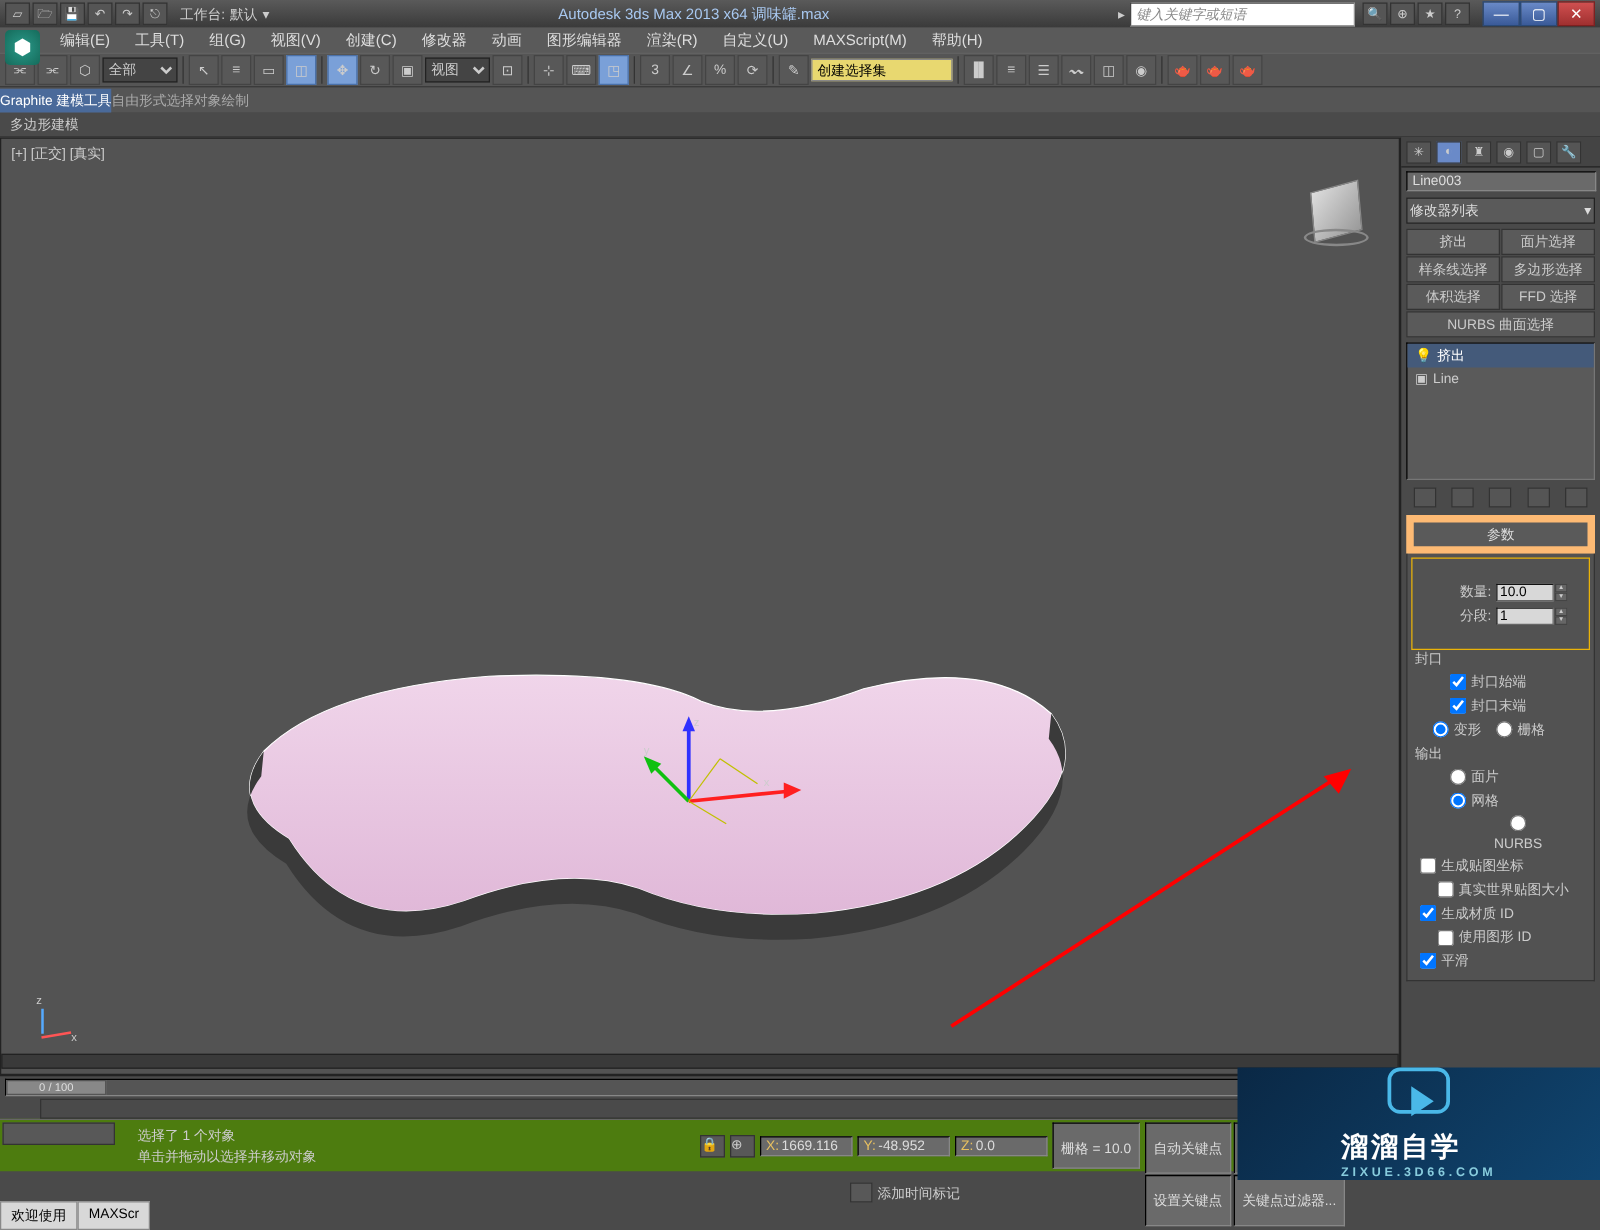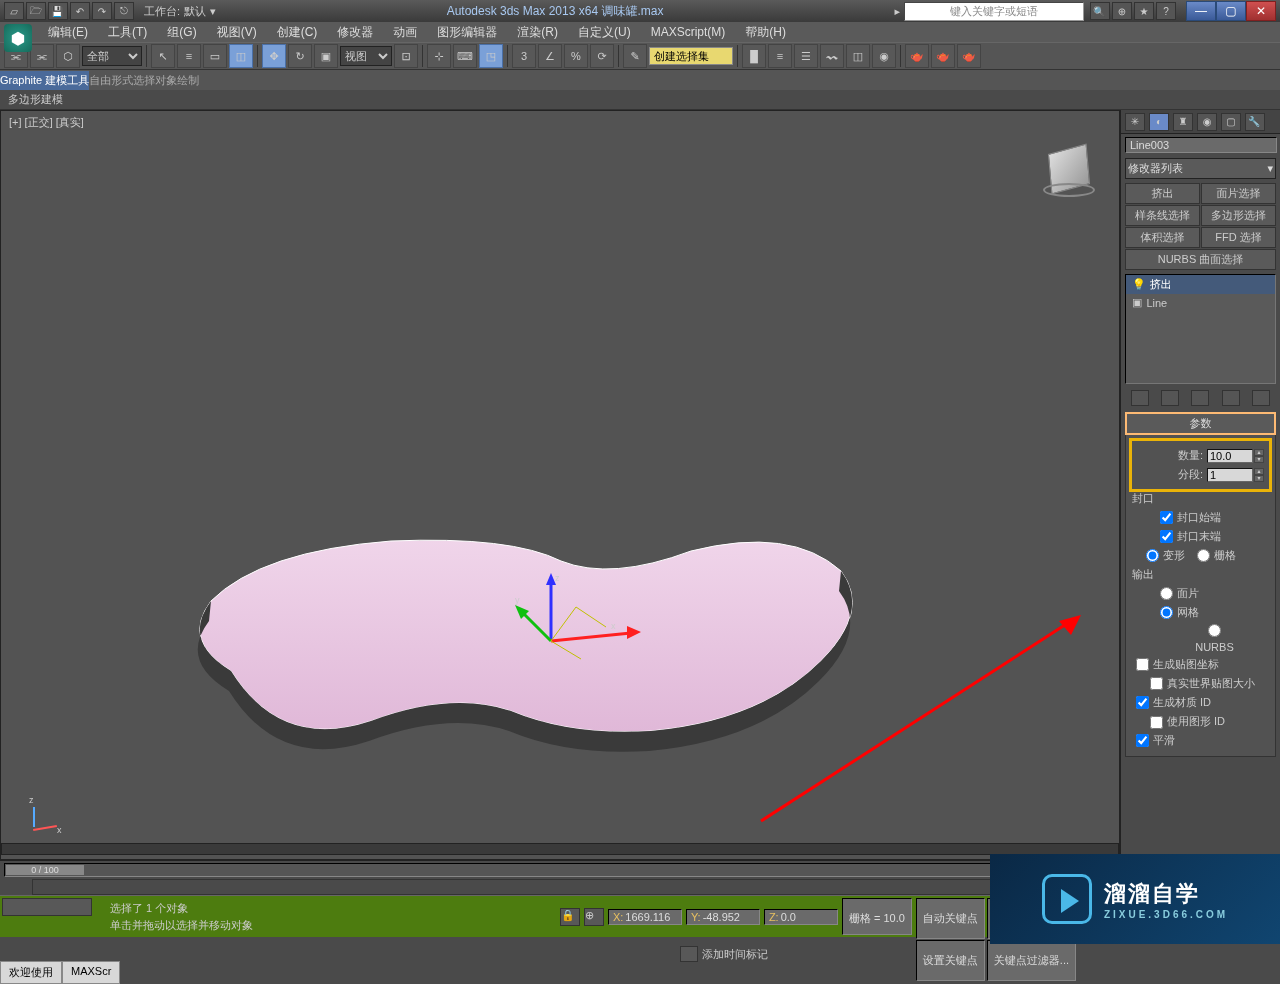--- a/index.html
+++ b/index.html
@@ -2,34 +2,34 @@
 <html><head>
 <meta charset="utf-8">
 <style>
 * { margin: 0; padding: 0; box-sizing: border-box; font-family: "Microsoft YaHei", SimSun, sans-serif; }
 body { background: #4a4a4a; color: #ccc; font-size: 11px; width: 1280px; height: 984px; overflow: hidden; position: relative; }
 .titlebar { background: linear-gradient(#5a5a5a, #3a3a3a); height: 22px; display: flex; align-items: center; padding: 0 4px; }
 .titlebar .tb-icons { display: flex; gap: 2px; }
 .titlebar .tb-icon { width: 20px; height: 18px; background: #555; border: 1px solid #333; display: flex; align-items: center; justify-content: center; font-size: 10px; color: #ccc; }
 .titlebar .workspace { margin-left: 10px; color: #ccc; font-size: 11px; display: flex; align-items: center; gap: 4px; }
 .titlebar .title-center { flex: 1; text-align: center; color: #a8c8f0; font-size: 12px; }
-.titlebar .search { width: 180px; background: #fff; border: 1px inset #999; padding: 1px 4px; color: #888; font-size: 11px; margin-right: 6px; text-align: center; }
+.titlebar .search { width: 180px; background: #fff; border: 1px inset #999; padding: 1px 4px; font-style: italic; color: #888; font-size: 11px; margin-right: 6px; }
 .titlebar .right-icons { display: flex; gap: 2px; }
 .titlebar .win-controls { display: flex; margin-left: 10px; }
 .titlebar .win-btn { width: 30px; height: 20px; background: linear-gradient(#6a8ac8, #3a5a98); border: 1px solid #2a4a78; display: flex; align-items: center; justify-content: center; color: #fff; font-size: 12px; }
 .titlebar .win-btn.close { background: linear-gradient(#d05050, #a03030); border-color: #802020; }
 .app-icon { width: 28px; height: 28px; background: radial-gradient(circle, #2a9a8a, #156a5a); border-radius: 4px; display: flex; align-items: center; justify-content: center; color: #fff; font-weight: bold; position: absolute; left: 4px; top: 24px; z-index: 5; font-size: 16px; }
 .menubar { background: #5a5a5a; height: 20px; display: flex; align-items: center; padding-left: 40px; gap: 4px; }
 .menubar .menu-item { padding: 2px 8px; color: #ddd; font-size: 12px; white-space: nowrap; }
 .toolbar { background: #555; height: 28px; display: flex; align-items: center; padding: 0 4px; gap: 2px; border-top: 1px solid #666; border-bottom: 1px solid #333; }
 .toolbar .tool { width: 24px; height: 24px; background: #585858; border: 1px solid #444; display: flex; align-items: center; justify-content: center; font-size: 11px; color: #ccc; position: relative; }
 .toolbar .tool.active { background: #7aa0d8; border-color: #4a70a8; }
 .toolbar .sep { width: 1px; height: 22px; background: #333; margin: 0 2px; }
 .toolbar select { background: #444; color: #ccc; border: 1px solid #222; font-size: 11px; height: 20px; }
-.toolbar .combo-create { background: #e8d870; color: #000; border: 1px solid #888; height: 18px; font-size: 11px; width: 84px; padding: 0 4px; }
+.toolbar .combo-create { background: #e8d870; color: #000; border: 1px solid #888; height: 18px; font-size: 11px; width: 113px; padding: 0 4px; }
 .graphite-bar { background: #555; height: 20px; display: flex; align-items: center; }
 .graphite-bar .gb-tab { padding: 2px 0; font-size: 11px; color: #aaa; }
 .graphite-bar .gb-tab.active { background: #4a6a9a; color: #fff; }
 .graphite-sub { background: #4a4a4a; height: 20px; display: flex; align-items: center; padding-left: 8px; font-size: 11px; color: #ccc; border-bottom: 1px solid #333; }
 .main-area { display: flex; height: 750px; }
 .viewport { flex: 1; background: #535353; position: relative; border: 1px solid #222; }
 .viewport-label { position: absolute; top: 4px; left: 8px; color: #ccc; font-size: 11px; }
 .viewcube { position: absolute; top: 30px; right: 20px; width: 60px; height: 60px; }
 .viewcube .cube { width: 40px; height: 40px; background: linear-gradient(135deg, #ddd, #999); border: 1px solid #888; transform: rotate(-15deg) skewX(-10deg); margin: 8px auto; }
 .viewcube .ring { position: absolute; bottom: 4px; left: 4px; width: 52px; height: 14px; border: 2px solid #888; border-radius: 50%; }
@@ -47,49 +47,49 @@
 .obj-name input { flex: 1; background: #6a6a6a; border: 1px inset #333; color: #ddd; font-size: 11px; padding: 1px 4px; }
 .mod-dropdown { margin: 2px 4px; background: #5a5a5a; border: 1px solid #222; color: #ddd; font-size: 11px; padding: 2px; display: flex; justify-content: space-between; align-items: center; }
 .mod-buttons { display: grid; grid-template-columns: 1fr 1fr; gap: 1px; padding: 2px 4px; }
 .mod-buttons .mb { background: #5a5a5a; border: 1px solid #333; text-align: center; padding: 2px; font-size: 11px; color: #ccc; }
 .mod-stack { margin: 2px 4px; background: #5a5a5a; border: 1px inset #222; height: 110px; font-size: 11px; }
 .mod-stack .ms-item { padding: 2px 6px; display: flex; align-items: center; gap: 4px; }
 .mod-stack .ms-item.sel { background: #445a7a; color: #fff; }
 .mod-stack-tools { display: flex; justify-content: space-around; padding: 4px; }
 .mod-stack-tools .mst { width: 18px; height: 16px; background: #555; border: 1px solid #333; }
 .rollout { margin: 2px 4px; }
-.rollout-header { background: #5a5a5a; border: 2px solid #fdba74; text-align: center; padding: 2px; font-size: 11px; color: #ddd; }
+.rollout-header { background: #5a5a5a; border: 6px solid #fdba74; text-align: center; padding: 2px; font-size: 11px; color: #ddd; }
 .rollout-body { background: #525252; border: 1px solid #333; border-top: none; padding: 6px; font-size: 11px; color: #ccc; }
 .param-row { display: flex; align-items: center; justify-content: flex-end; gap: 4px; padding: 2px 0; }
 .param-row label { font-size: 11px; }
 .spinner { display: flex; align-items: center; }
 .spinner input { width: 46px; background: #d8d8d8; border: 1px inset #666; font-size: 11px; padding: 0 2px; color: #000; }
 .spinner .spin-btns { display: flex; flex-direction: column; margin-left: 1px; }
 .spinner .spin-btn { width: 10px; height: 7px; background: #666; border: 1px solid #444; font-size: 6px; line-height: 5px; text-align: center; }
-.red-highlight { border: 3px solid #eab308; padding: 5px; margin: -3px; }
+.red-highlight { border: 1px solid #eab308; padding: 17px; margin: -3px; }
 .group-label { color: #ccc; font-size: 11px; padding: 2px 0; }
 .checkbox-row, .radio-row { display: flex; align-items: center; gap: 4px; padding: 2px 0 2px 14px; font-size: 11px; }
 .checkbox-row input, .radio-row input { margin: 0; }
 .radio-group { display: flex; gap: 12px; padding: 2px 0 2px 14px; }
 .timeline-area { background: #4a4a4a; border-top: 1px solid #222; }
 .timeline-slider { height: 14px; background: #555; border: 1px inset #333; display: flex; align-items: center; position: relative; margin: 2px 60px 2px 4px; }
 .timeline-slider .slider-handle { width: 80px; height: 12px; background: #888; border: 1px solid #555; font-size: 9px; text-align: center; color: #ddd; }
 .timeline-ruler { height: 16px; background: linear-gradient(to right, repeating-linear-gradient(to right, #ccc 0, #ccc 1px, #888 1px, #888 12px)); margin: 0 60px 0 32px; position: relative; border: 1px solid #333; }
 .statusbar { background: #4d7c0f; height: 42px; display: flex; padding: 2px; gap: 4px; border-top: 1px solid #666; }
 .statusbar .sb-left { width: 100px; display: flex; flex-direction: column; gap: 1px; }
 .statusbar .sb-msg { flex: 1; display: flex; flex-direction: column; gap: 2px; padding: 0 4px; font-size: 11px; color: #ccc; justify-content: center; }
 .statusbar .sb-coords { display: flex; gap: 4px; align-items: center; }
 .statusbar .sb-coords .coord { background: #6a6a6a; border: 1px inset #333; padding: 1px 4px; font-size: 11px; color: #ddd; width: 74px; display: flex; }
 .statusbar .sb-coords .clab { color: #e8c060; margin-right: 2px; }
 .statusbar .sb-grid { background: #6a6a6a; border: 1px inset #333; padding: 12px 6px; font-size: 11px; color: #ddd; }
 .statusbar .sb-icons { display: flex; gap: 2px; align-items: center; }
 .statusbar .sb-icon { width: 20px; height: 18px; background: #585858; border: 1px solid #333; }
 .welcome-tab { position: absolute; bottom: 0; left: 0; background: #d8d8d8; color: #000; font-size: 11px; display: flex; }
 .welcome-tab .wt { padding: 3px 8px; border: 1px solid #888; }
-.watermark { position: absolute; right: 0; bottom: 40px; width: 290px; height: 90px; background: linear-gradient(135deg, #0a2845, #104570); display: flex; align-items: center; justify-content: center; gap: 12px; }
+.watermark { position: absolute; right: 0; bottom: 40px; width: 290px; height: 90px; background: linear-gradient(135deg, #0a2845, #104570); display: flex; align-items: center; justify-content: center; gap: 12px; flex-direction: column; }
 .watermark .wm-icon { width: 50px; height: 50px; border: 3px solid #4ab8e8; border-radius: 10px; position: relative; }
 .watermark .wm-icon::before { content: ''; position: absolute; left: 16px; top: 12px; width: 0; height: 0; border-left: 18px solid #4ab8e8; border-top: 12px solid transparent; border-bottom: 12px solid transparent; }
 .watermark .wm-text { color: #fff; font-size: 22px; font-weight: bold; letter-spacing: 2px; text-align: left; }
 .watermark .wm-text .sub { font-size: 10px; letter-spacing: 3px; color: #8cd; }
 .red-arrow { position: absolute; left: 740px; top: 500px; width: 340px; height: 220px; pointer-events: none; }
 .scrollbar-h { position: absolute; bottom: 4px; left: 0; right: 0; height: 12px; background: #3a3a3a; border: 1px solid #222; }
 </style>
 </head>
 <body>
 

